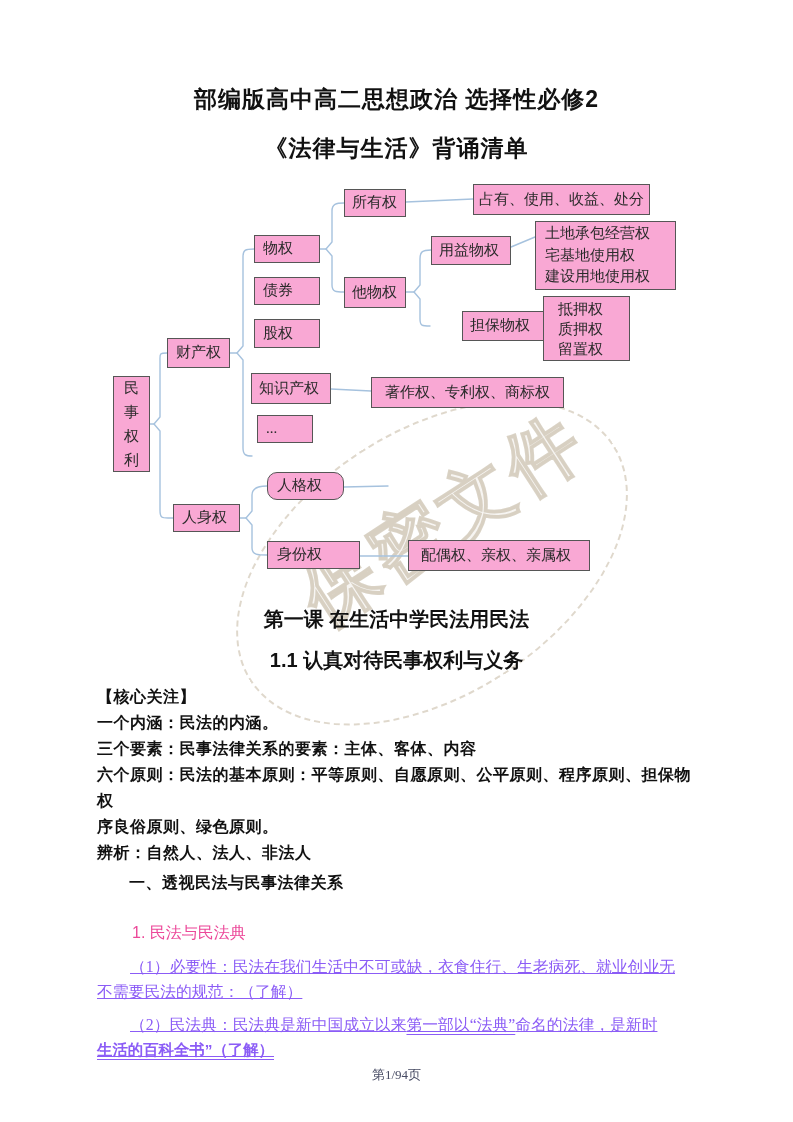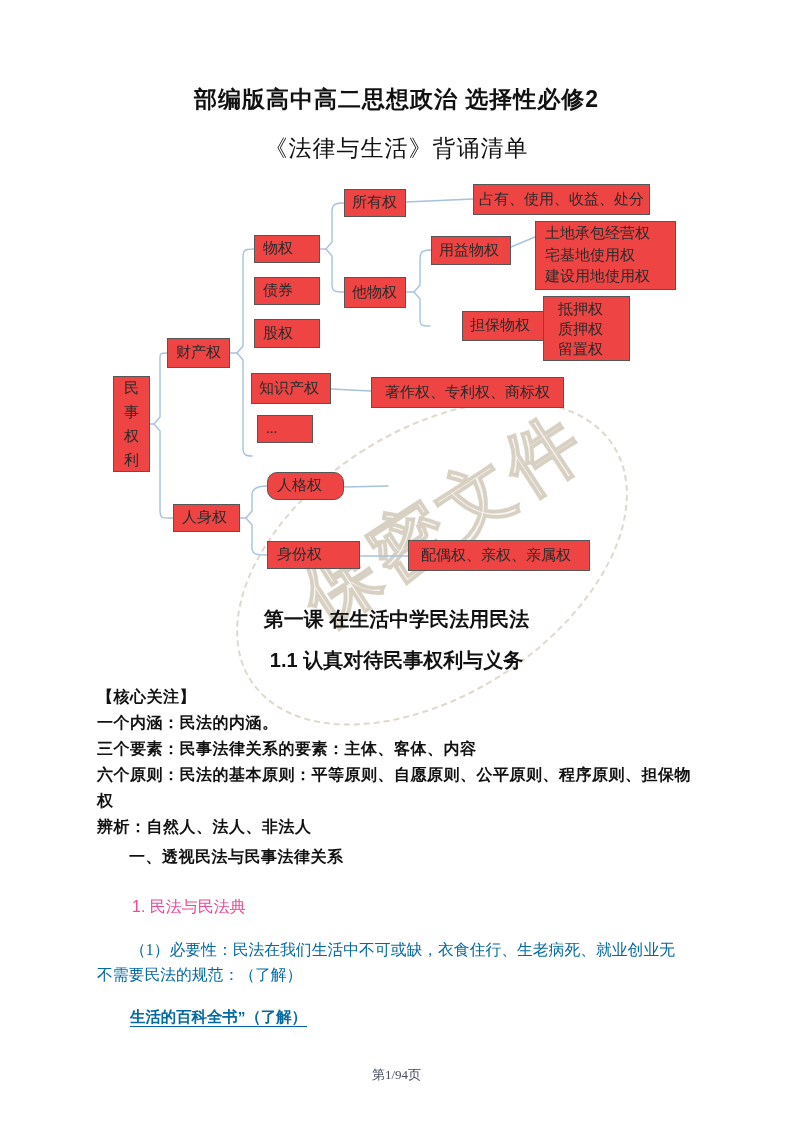--- a/index.html
+++ b/index.html
@@ -1,43 +1,43 @@
 <!DOCTYPE html>
 <html><head>
 <meta charset="utf-8">
 <style>
   html,body{margin:0;padding:0;}
   body{width:793px;height:1122px;background:#ffffff;position:relative;overflow:hidden;
        font-family:"Liberation Sans",sans-serif;color:#111;}
   .abs{position:absolute;}
   
   .doc-title{left:0;width:793px;top:84px;text-align:center;font-size:23px;font-weight:bold;letter-spacing:1px;}
-  .doc-subtitle{left:0;width:793px;top:133px;text-align:center;font-size:23px;font-weight:normal;letter-spacing:1px;}
+  .doc-subtitle{left:0;width:793px;top:133px;text-align:center;font-size:23px;font-weight:bold;letter-spacing:1px;}
   .h-lesson{left:0;width:793px;top:606px;text-align:center;font-size:20px;font-weight:bold;}
   .h-section{left:0;width:793px;top:647px;text-align:center;font-size:20px;font-weight:bold;}
   
   .wm-wrap{pointer-events:none;}
   .wm-text{left:255px;top:470px;width:380px;text-align:center;
            transform:rotate(-33deg);transform-origin:center;
            font-size:74px;font-weight:bold;letter-spacing:6px;white-space:nowrap;
            color:rgba(203,192,174,0.16);-webkit-text-stroke:1.5px rgba(203,192,174,0.7);}
   .wm-ellipse{left:215px;top:430px;width:430px;height:262px;border:2px dashed rgba(206,195,177,0.65);
               border-radius:50%;transform:rotate(-33deg);}
   
   #diagram{left:0;top:0;width:793px;height:620px;}
-  .dnode{position:absolute;box-sizing:border-box;border:1.5px solid #565656;background:#ef4444;
+  .dnode{position:absolute;box-sizing:border-box;border:1.5px solid #565656;background:#f9a8d4;
          font-family:"Liberation Serif",serif;color:#2b2b2b;font-size:15px;
          display:flex;flex-direction:column;justify-content:center;}
   .dnode .bl{line-height:1.45;white-space:nowrap;}
   
   .bodytext{left:97px;top:684px;width:606px;}
   .kline{font-size:16px;font-weight:bold;line-height:26px;letter-spacing:0.5px;}
   .outline1{font-size:16px;font-weight:bold;line-height:26px;margin-top:4px;padding-left:32px;letter-spacing:0.5px;}
   .outline2{font-size:16px;font-weight:normal;line-height:26px;margin-top:24px;padding-left:35px;color:#ec4899;}
-  .para{font-family:"Liberation Serif",serif;font-size:15.8px;color:#0369a1;margin-top:18px;}
+  .para{font-family:"Liberation Serif",serif;font-size:15.8px;color:#8b5cf6;margin-top:9px;text-decoration:underline;}
   .para .pline{line-height:24.6px;}
   .para .pline:first-child{padding-left:33px;}
   .seg-b{font-weight:bold;font-family:"Liberation Sans",sans-serif;font-size:15.4px;}
   .seg-u{text-decoration:underline;text-underline-offset:4px;}
   
   .footer{left:0;width:793px;top:1066px;text-align:center;font-size:13px;color:#474b63;
           font-family:"Liberation Serif",serif;}
   svg{position:absolute;left:0;top:0;}
 </style>
 </head>
@@ -146,27 +146,29 @@
   </div>
 
 <div class="abs h-lesson">第一课 在生活中学民法用民法</div>
 <div class="abs h-section">1.1 认真对待民事权利与义务</div>
 
 <div class="abs bodytext">
   <div class="kline">【核心关注】</div>
   <div class="kline">一个内涵：民法的内涵。</div>
   <div class="kline">三个要素：民事法律关系的要素：主体、客体、内容</div>
   <div class="kline">六个原则：民法的基本原则：平等原则、自愿原则、公平原则、程序原则、担保物权</div>
+  <div class="kline">序良俗原则、绿色原则。</div>
   <div class="kline">辨析：自然人、法人、非法人</div>
   <div class="outline1">一、透视民法与民事法律关系</div>
   <div class="outline2">1. 民法与民法典</div>
   <div id="paragraphs">
       <div class="para">
         <div class="pline"><span>（1）必要性：民法在我们生活中不可或缺，衣食住行、生老病死、就业创业无</span></div>
         <div class="pline"><span>不需要民法的规范：（了解）</span></div>
       </div>
       <div class="para">
+        <div class="pline"><span>（2）民法典：民法典是新中国成立以来</span><span class="seg-u">第一部以“法典”</span><span>命名的法律，是新时</span></div>
         <div class="pline"><span class="seg-b seg-u">生活的百科全书”（了解）</span></div>
       </div>
     </div>
 </div>
 
 <div class="abs footer">第1/94页</div>
 
 </body></html>

